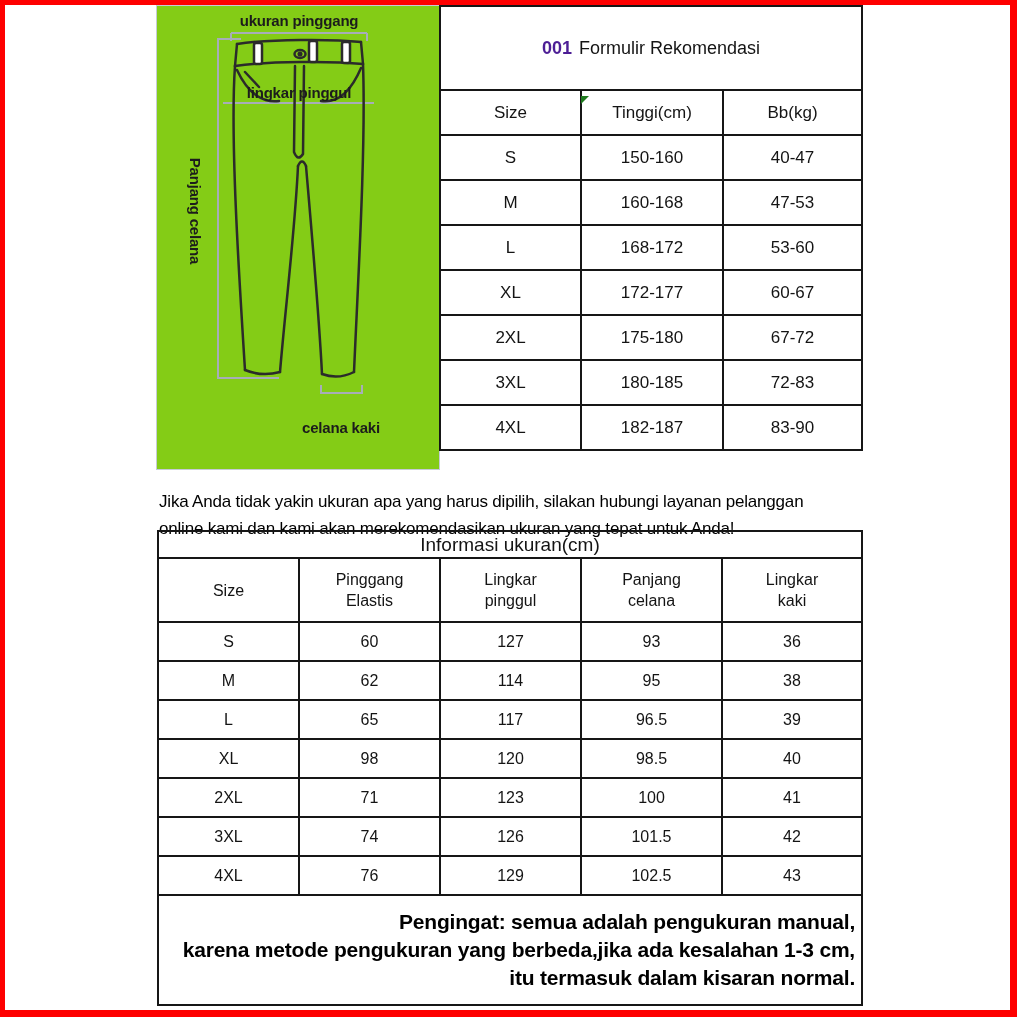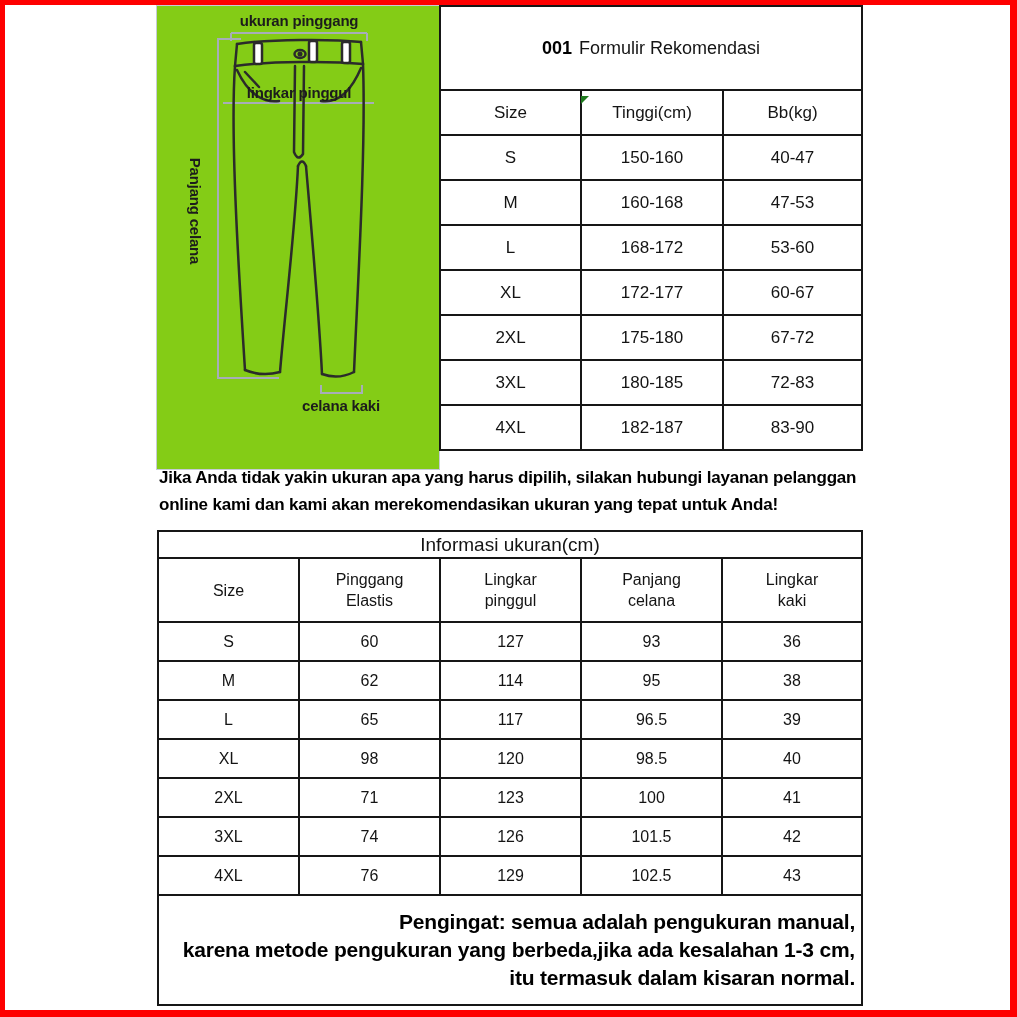--- a/index.html
+++ b/index.html
@@ -19,40 +19,40 @@
     box-sizing:border-box;border:1px solid #c6cbd6;background:#84cc16;
   }
   .panel svg{position:absolute;left:0;top:0;}
   .lbl{
     position:absolute;font-size:15px;font-weight:bold;color:#1c1c1c;
     white-space:nowrap;letter-spacing:-0.2px;
   }
   .lbl-waist{left:142px;top:6px;transform:translateX(-50%);}
   .lbl-hip{left:142px;top:78px;transform:translateX(-50%);}
   .lbl-length{left:38px;top:205px;transform:translate(-50%,-50%) rotate(90deg);}
-  .lbl-leg{left:184px;top:391px;transform:translateX(-50%);}
+  .lbl-leg{left:184px;top:413px;transform:translateX(-50%);}
   
   table{border-collapse:collapse;table-layout:fixed;}
   td,th{border:2px solid #161616;text-align:center;vertical-align:middle;
         padding:0;font-weight:normal;}
   
   .t-top{position:absolute;left:439px;top:5px;width:422px;}
   .t-top td,.t-top th{font-size:17px;}
   .t-top .title-cell{height:82px;font-size:18px;position:relative;}
-  .code{color:#000000;font-weight:bold;margin-right:7px;}
+  .code{color:#4c1d95;font-weight:bold;margin-right:7px;}
   .t-top .hrow th{height:43px;}
   .t-top .drow td{height:43px;}
   .marker{
     position:absolute;left:581px;top:96px;width:0;height:0;z-index:5;
     border-top:8px solid #1f7a1f;border-right:8px solid transparent;
   }
   
   .note{
-    position:absolute;left:159px;top:464px;width:702px;
-    font-size:17px;font-weight:bold;letter-spacing:-0.2px;line-height:27px;
+    position:absolute;left:159px;top:488px;width:702px;
+    font-size:17px;font-weight:normal;letter-spacing:-0.2px;line-height:27px;
     color:#000;white-space:pre-line;
   }
   
   .t-bot{position:absolute;left:157px;top:530px;width:704px;}
   .t-bot td,.t-bot th{font-size:16px;}
   .t-bot .title-cell{height:25px;font-size:19px;}
   .t-bot .hrow th{height:62px;white-space:pre-line;line-height:21px;}
   .t-bot .drow td{height:37px;}
   .t-bot .reminder-cell{
     height:92px;text-align:right;vertical-align:middle;padding:8px 6px;

